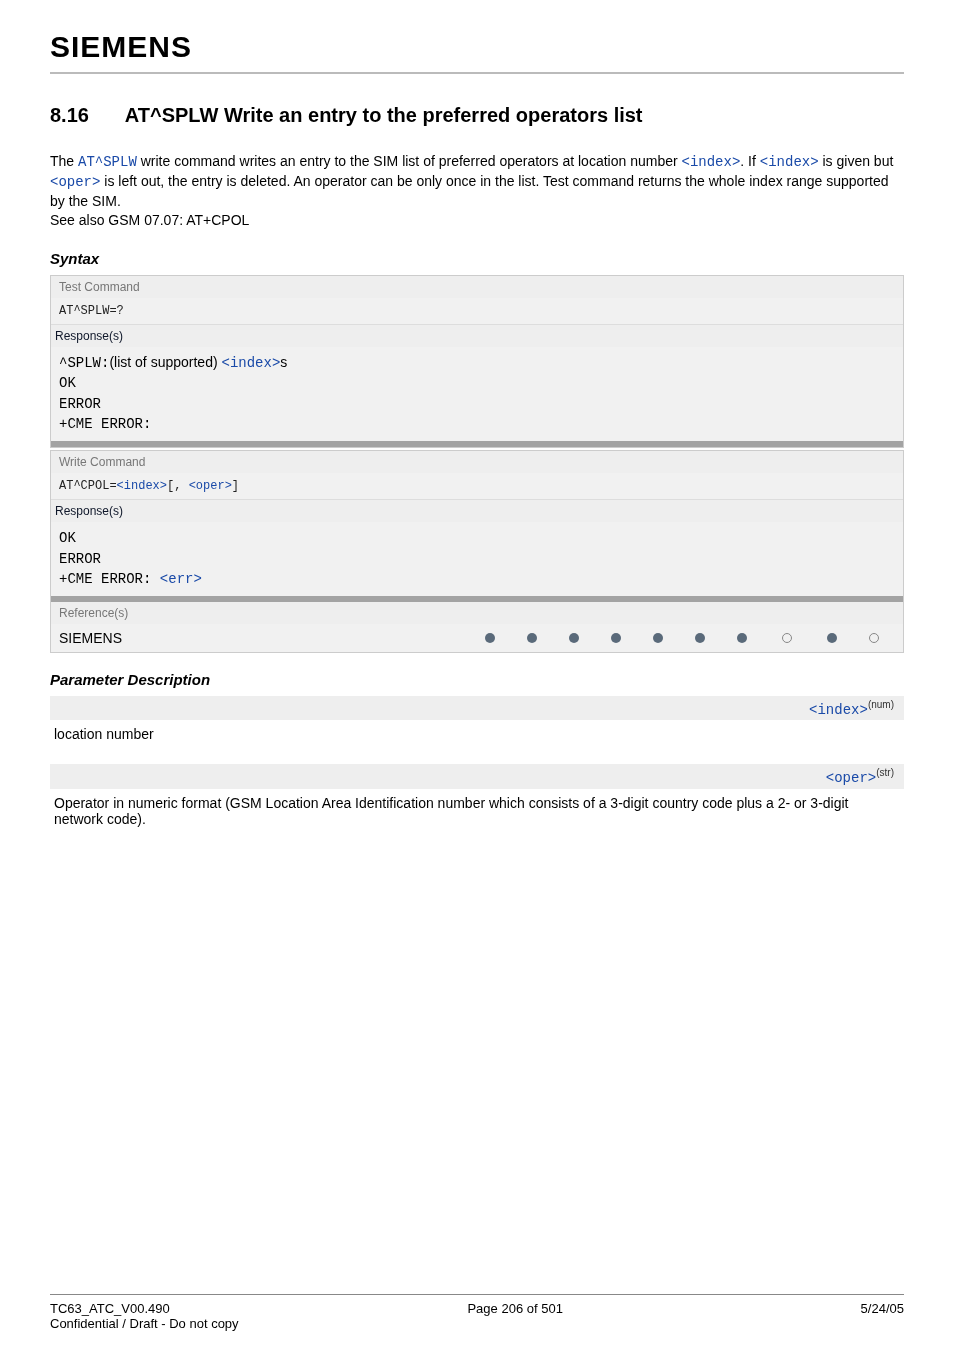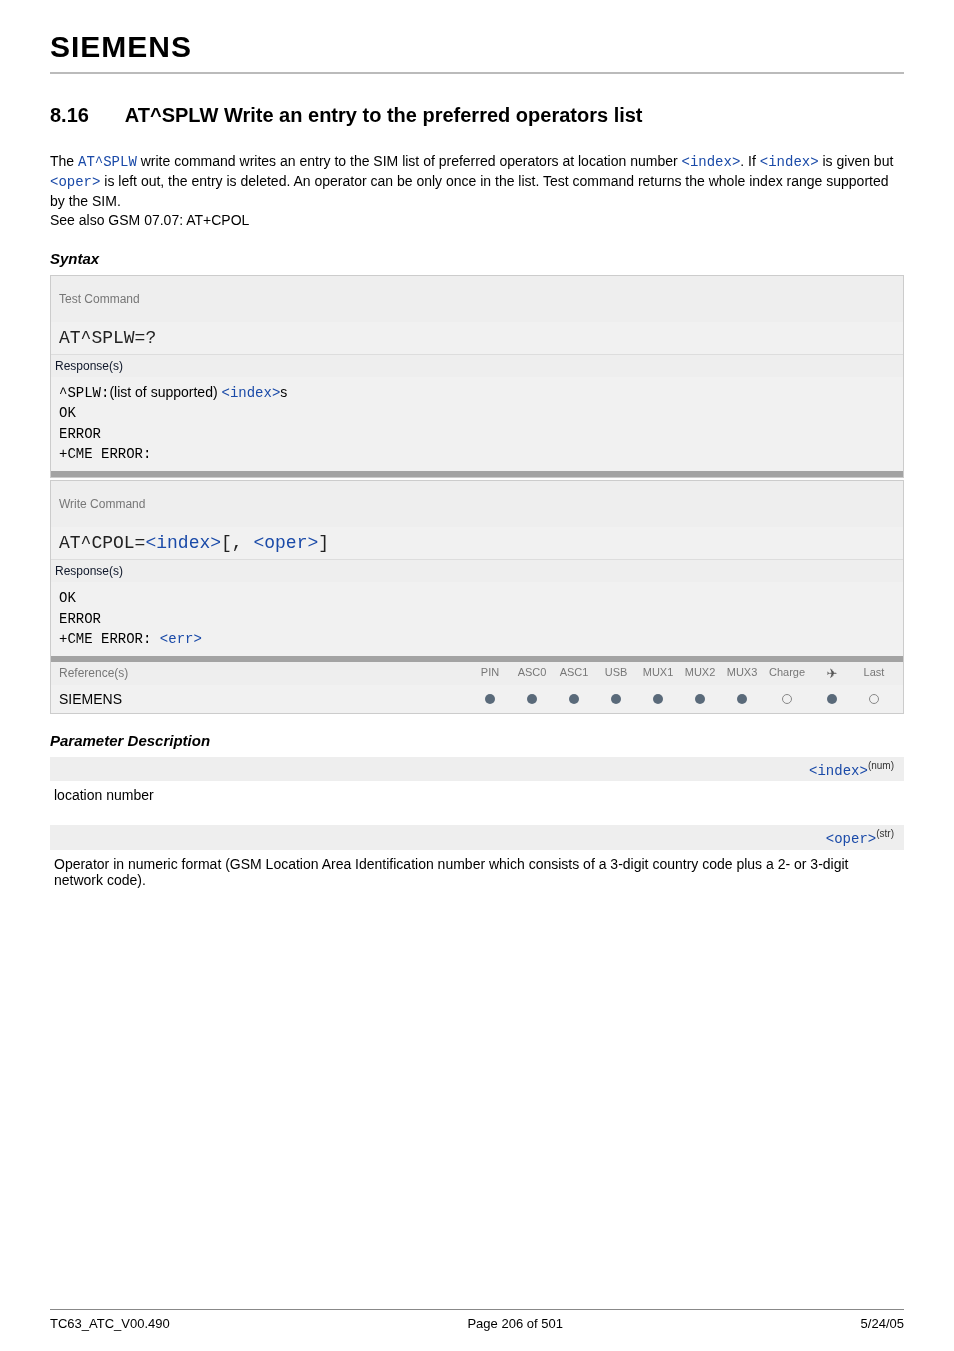--- a/index.html
+++ b/index.html
@@ -22,22 +22,22 @@
   .header-left { font-size: 15px; font-weight: bold; }
   .header-sub { font-size: 13px; font-weight: bold; }
   .brand { font-family: Arial, sans-serif; font-weight: 900; font-size: 30px; letter-spacing: 1px; }
   .hr-thick { border: none; border-top: 2px solid #bbb; margin-bottom: 30px; }
   .section-title { font-size: 20px; font-weight: bold; margin-bottom: 25px; }
   .section-num { display:inline-block; width: 70px; }
   .body-text { font-size: 14px; line-height: 1.35; margin-bottom: 20px; }
   .link-mono { font-family: "Courier New", monospace; color: #1a4aa8; }
   .sub-heading { font-style: italic; font-weight: bold; font-size: 15px; margin-bottom: 8px; }
   .syntax-box { border: 1px solid #ccc; background: #f1f1f1; margin-bottom: 2px; }
-  .box-row { padding: 16px 8px; font-size: 12px; color: #777; background:#eeeeee; }
-  .box-cmd { padding: 6px 8px; font-family: "Courier New", monospace; font-size: 18px; color:#222; background:#f1f1f1;}
+  .box-row { padding: 4px 8px; font-size: 12px; color: #777; background:#eeeeee; }
+  .box-cmd { padding: 6px 8px; font-family: "Courier New", monospace; font-size: 12px; color:#222; background:#f1f1f1;}
   .box-resp-label { padding: 4px 4px; font-size: 12px; color:#0f172a; border-top:1px solid #ddd; background:#eeeeee;}
   .box-resp { padding: 6px 8px; font-size: 14px; line-height:1.4; background:#f1f1f1; border-bottom:6px solid #a3a3a3;}
   .mono { font-family: "Courier New", monospace; }
   .ref-row { display:flex; background:#eeeeee; padding:4px 8px; font-size:12px; color:#777; align-items:center;}
   .ref-right { display:flex; gap:0; font-size:11px; margin-left:auto;}
   .ref-col { width:42px; text-align:center; }
   .ref-col-w { width:48px; text-align:center; }
   .siemens-row { display:flex; background:#f1f1f1; padding:6px 8px; font-size:14px; align-items:center;}
   .dots-row { display:flex; margin-left:auto; }
   .dot-cell { width:42px; text-align:center; }
@@ -99,32 +99,20 @@
     <span class="mono">AT^CPOL=</span><span class="link-mono">&lt;index&gt;</span><span>[, </span><span class="link-mono">&lt;oper&gt;</span><span>]</span>
   </div>
   <div class="box-resp-label">Response(s)</div>
   <div class="box-resp">
     <span class="mono">OK</span><br>
     <span class="mono">ERROR</span><br>
     <span class="mono">+CME ERROR: </span><span class="link-mono">&lt;err&gt;</span>
   </div>
   <div class="ref-row">
     <span>Reference(s)</span>
-    <div class="ref-right">
-      <div class="ref-col">PIN</div>
-      <div class="ref-col">ASC0</div>
-      <div class="ref-col">ASC1</div>
-      <div class="ref-col">USB</div>
-      <div class="ref-col">MUX1</div>
-      <div class="ref-col">MUX2</div>
-      <div class="ref-col">MUX3</div>
-      <div class="ref-col-w">Charge</div>
-      <div class="ref-col airplane">✈</div>
-      <div class="ref-col">Last</div>
-    </div>
   </div>
   <div class="siemens-row">
     <span>SIEMENS</span>
     <div class="dots-row">
       <div class="dot-cell"><span class="dot-filled"></span></div>
       <div class="dot-cell"><span class="dot-filled"></span></div>
       <div class="dot-cell"><span class="dot-filled"></span></div>
       <div class="dot-cell"><span class="dot-filled"></span></div>
       <div class="dot-cell"><span class="dot-filled"></span></div>
       <div class="dot-cell"><span class="dot-filled"></span></div>
@@ -151,16 +139,17 @@
 <div class="param-desc">Operator in numeric format (GSM Location Area Identification number which consists of a 3-digit country code plus a 2- or 3-digit network code).</div>
 
 
 <div class="footer">
   <hr class="footer-line">
   <div class="footer-row">
     <span>TC63_ATC_V00.490</span>
     <span>Page 206 of 501</span>
     <span>5/24/05</span>
   </div>
+  <div class="footer-sub">Confidential / Draft - Do not copy</div>
 </div>
 
 
 
 
 </body></html>

